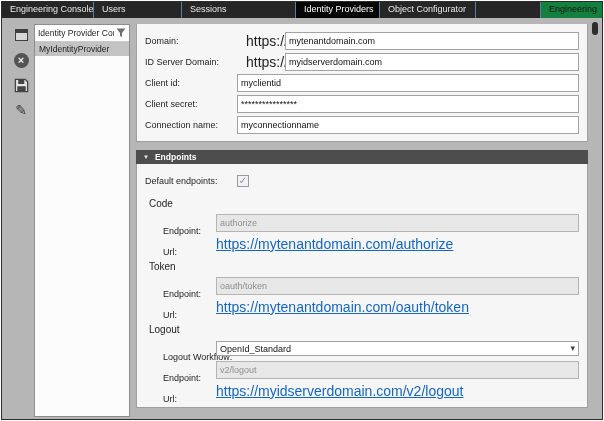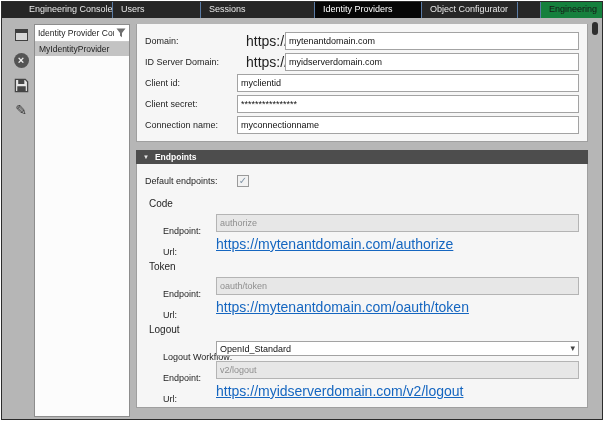--- a/index.html
+++ b/index.html
@@ -14,22 +14,22 @@
     overflow: hidden;
   }
 
   
   .topbar { height: 16px; background: #262626; display: flex; }
   .tab {
     color: #e8e8e8; font-size: 9px; line-height: 15px;
     padding: 0 8px; border-right: 1px solid #5b7ca6;
     white-space: nowrap; overflow: hidden; cursor: default;
   }
-  .tab.t0 { width: 92px; margin-left: 19px; } .tab.t1 { width: 88px; } .tab.t2 { width: 114px; }
-  .tab.t3 { width: 107px; } .tab.t4 { width: 96px; }
+  .tab.t0 { width: 92px; } .tab.t1 { width: 88px; } .tab.t2 { width: 114px; }
+  .tab.t3 { width: 84px; } .tab.t4 { width: 96px; }
   .tab.active { background: #060606; color:#ffffff; }
   .tab.eng { margin-left: auto; background: #15803d; color: #161616; border-right: none; border-left: 1px solid #5b7ca6; width: 62px; text-align: center; }
 
   
   .content { position: relative; height: 403px; display: flex; padding: 6px 14px 0 6px; }
 
   
   .icon-col { width: 26px; display: flex; flex-direction: column; align-items: center; gap: 7px; padding-top: 2px; }
   .tool { width: 18px; height: 18px; display: flex; align-items: center; justify-content: center; cursor: pointer; }
   .winicon { width: 13px; height: 12px; border: 1px solid #3f3f3f; background: #d7d7d7; position: relative; display:block; }

